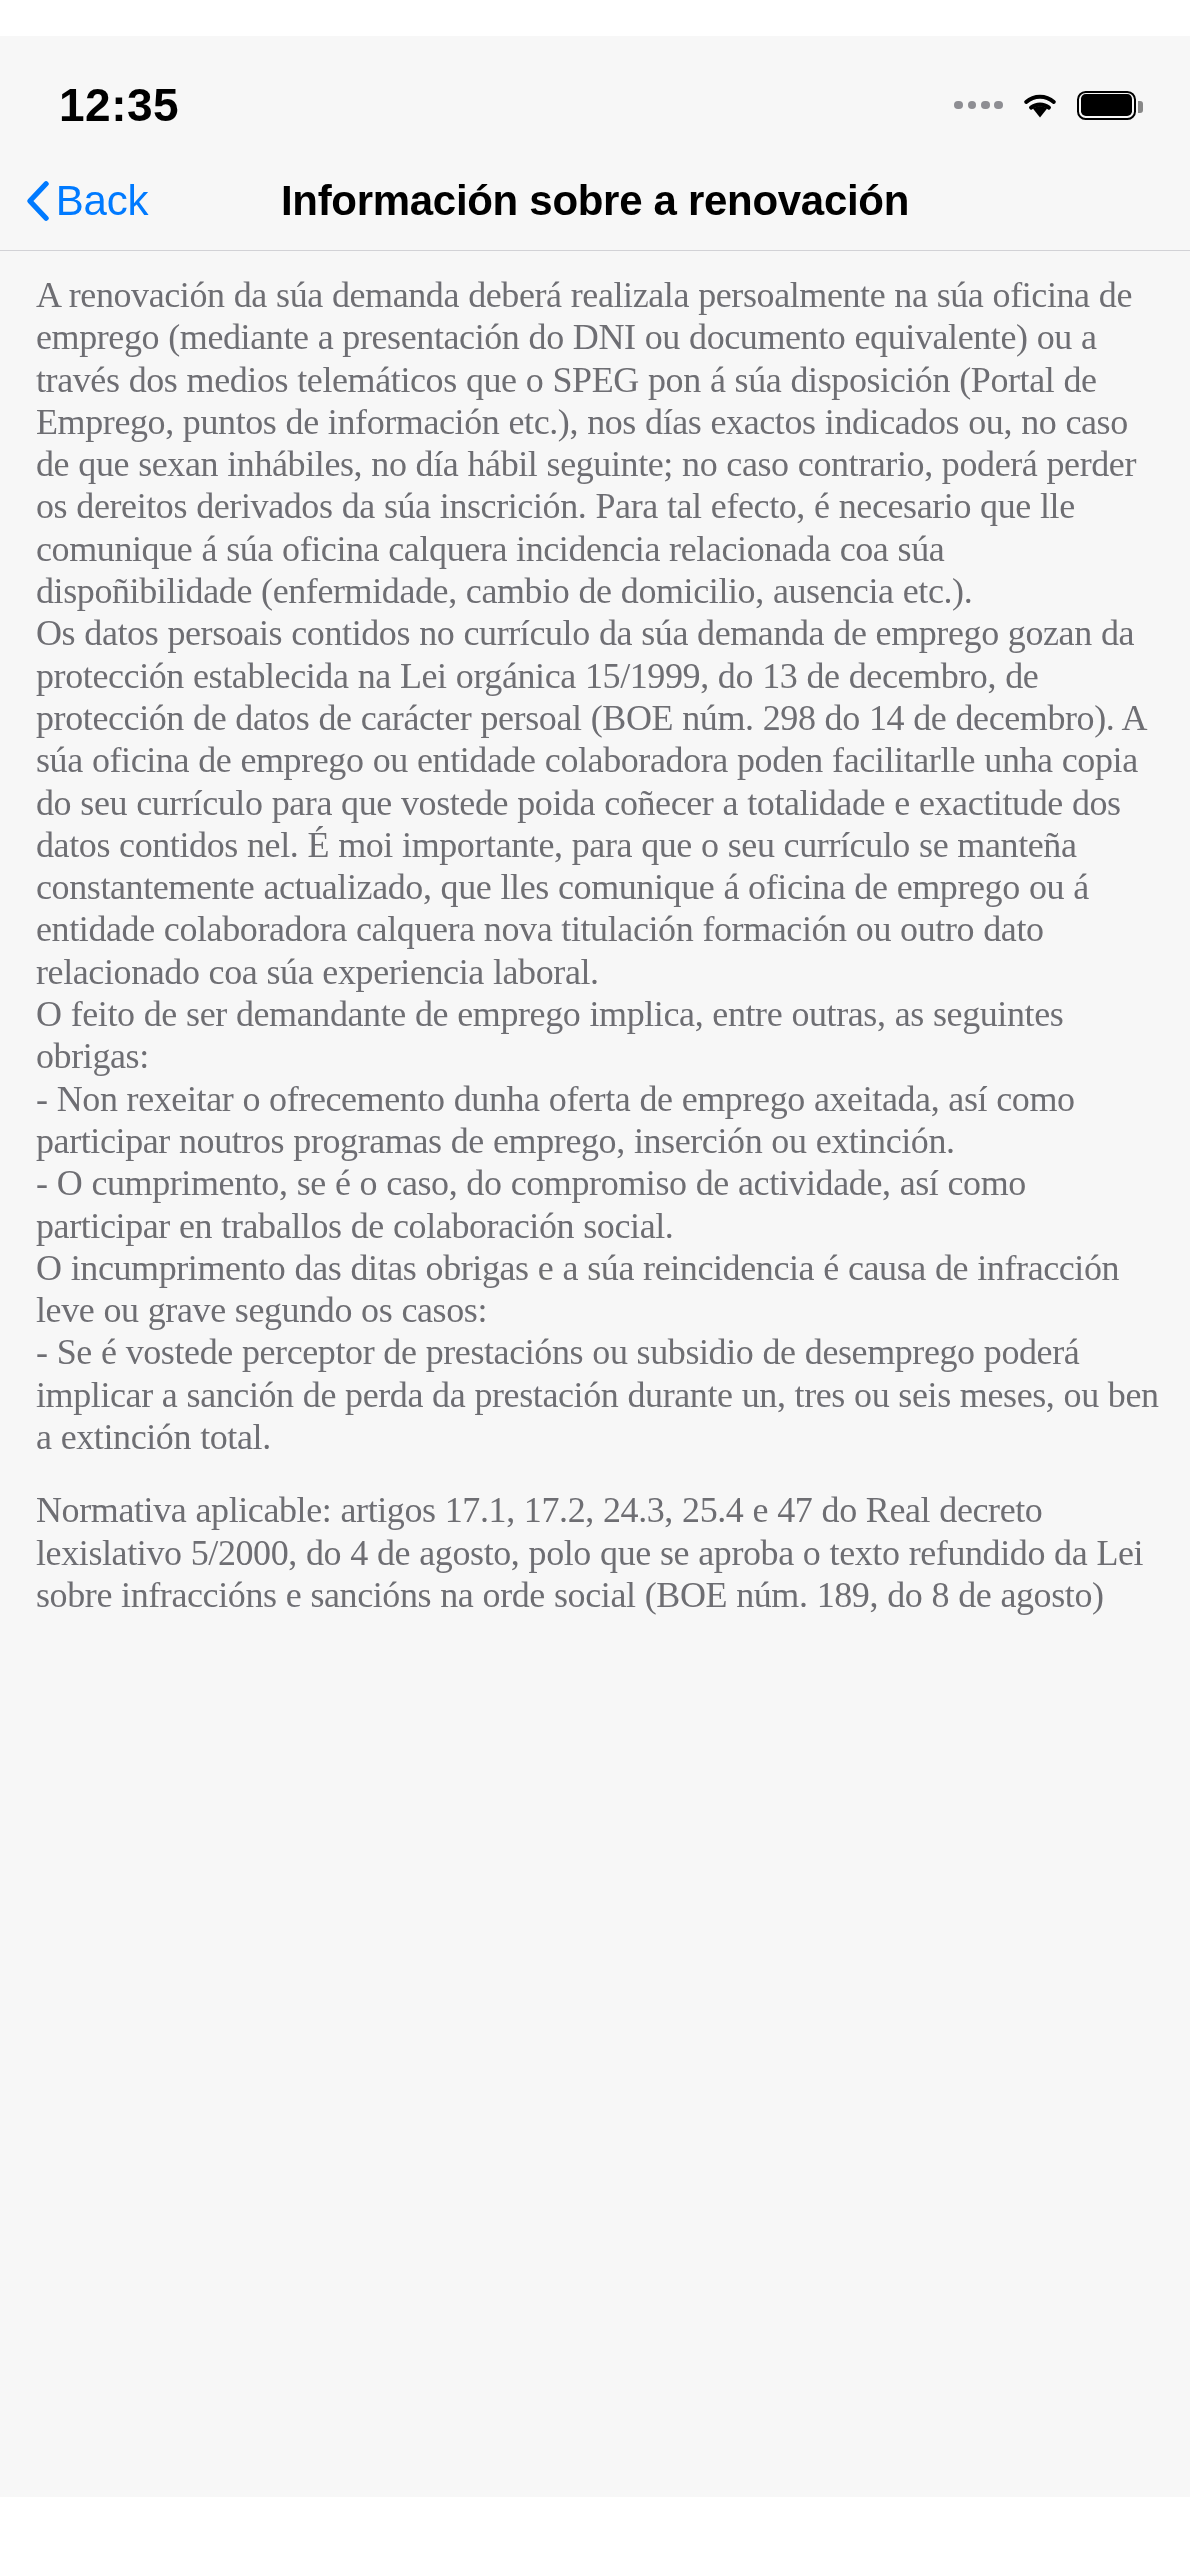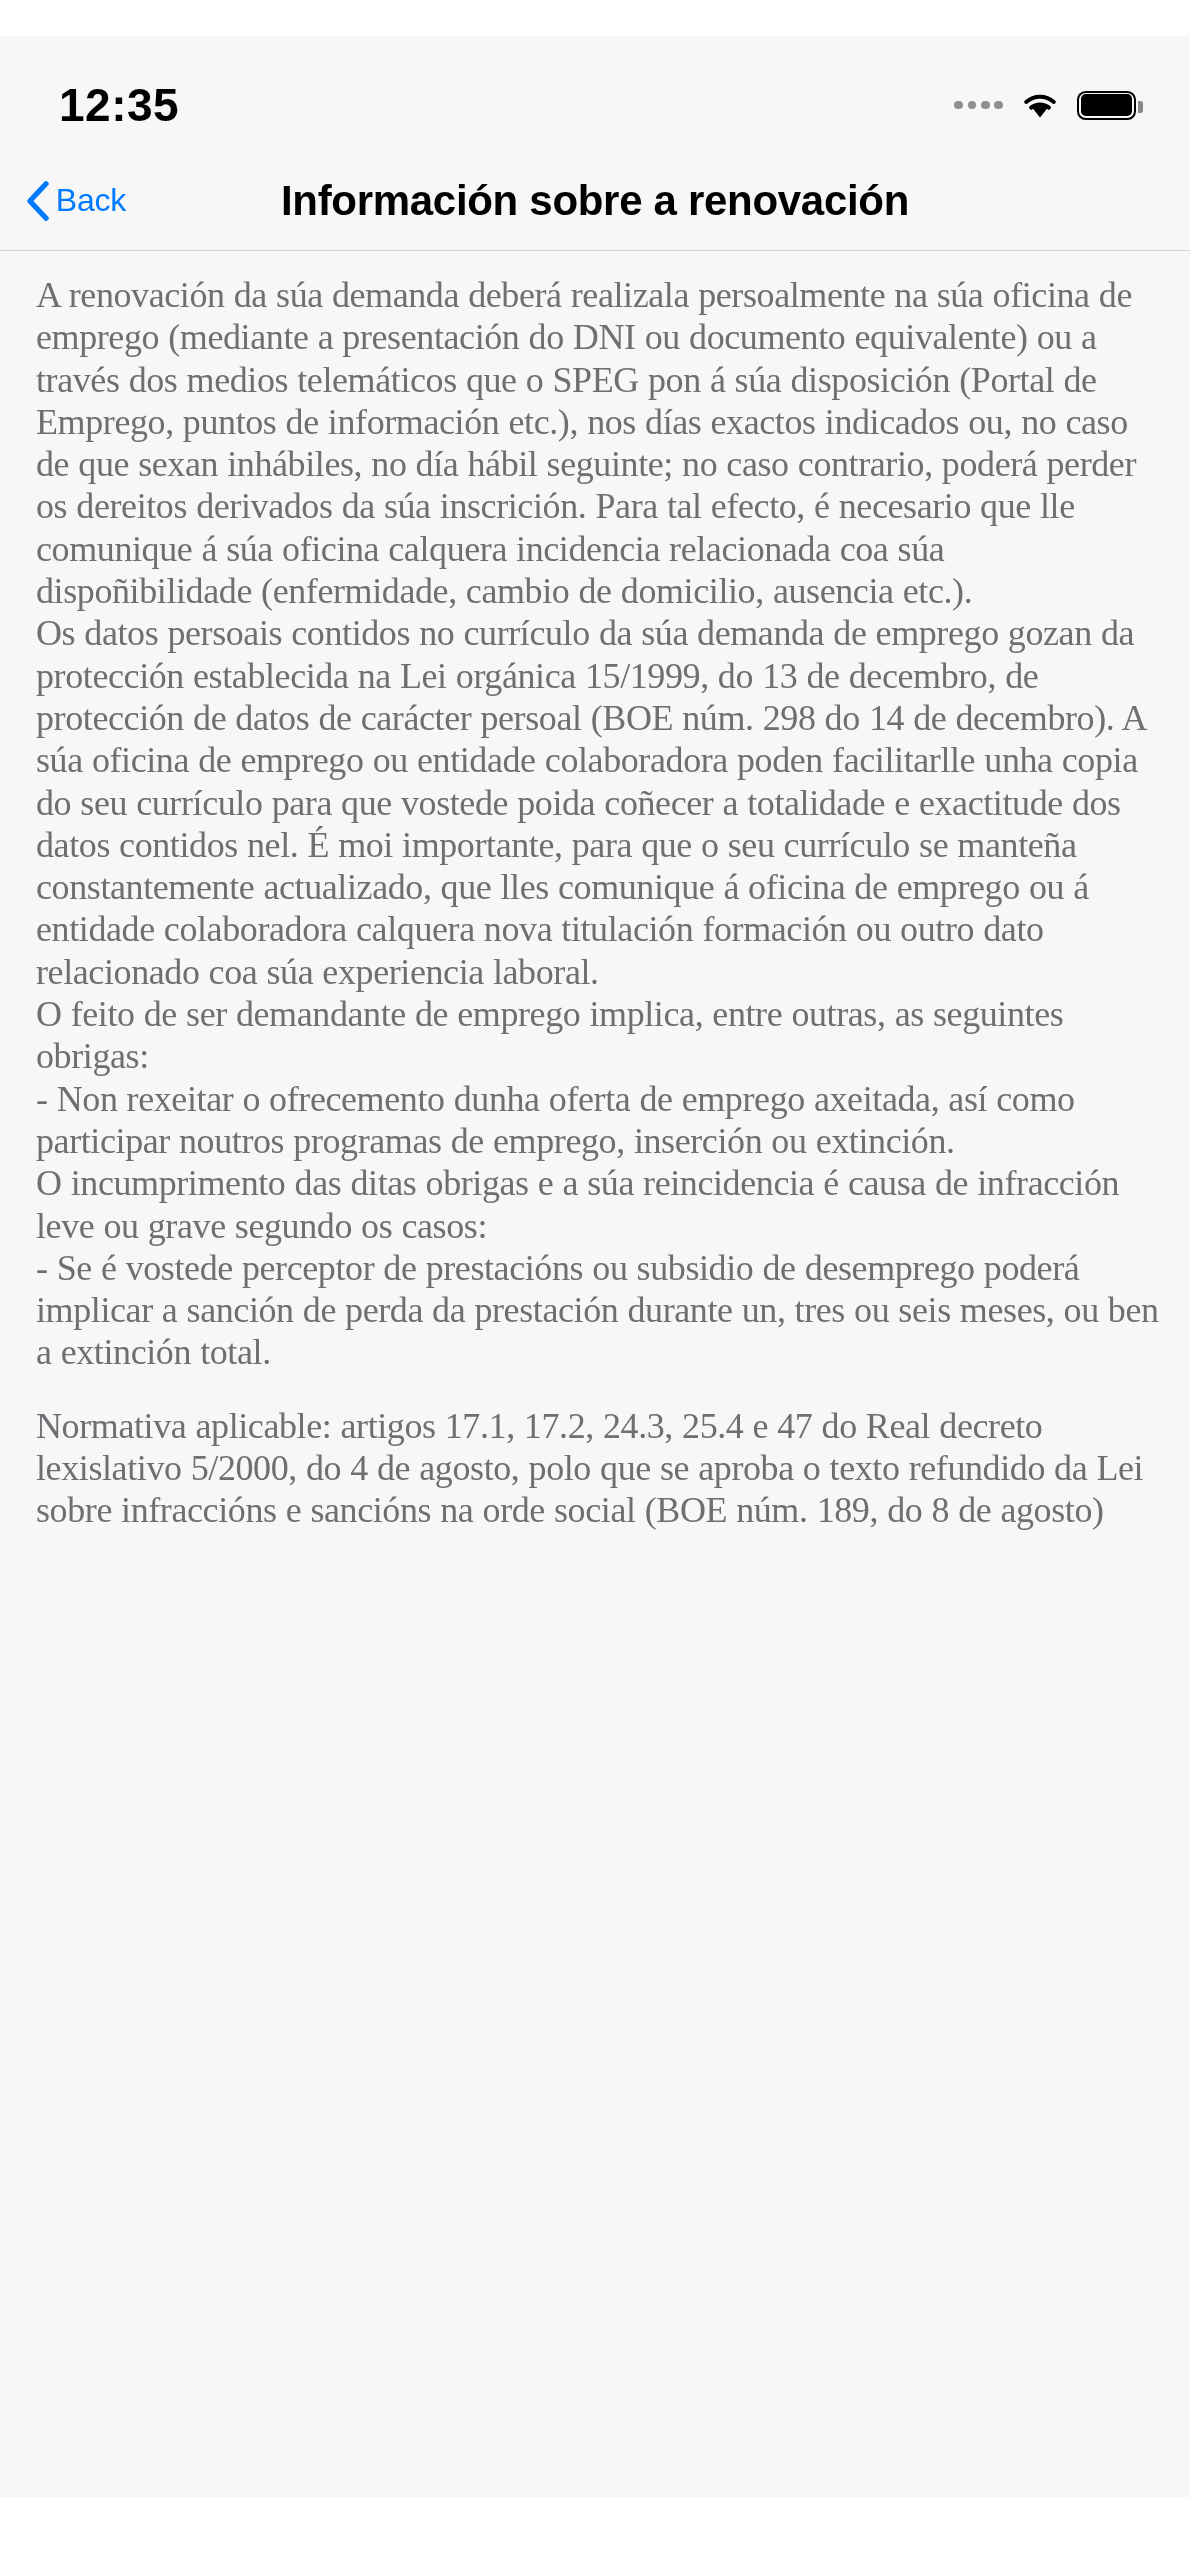--- a/index.html
+++ b/index.html
@@ -100,21 +100,21 @@
     padding-left: 25px;
     cursor: pointer;
     z-index: 2;
   }
   .chevron {
     width: 25px;
     height: 42px;
     flex: 0 0 auto;
   }
   .back-label {
-    font-size: 32px;
+    font-size: 42px;
     color: #007aff;
     letter-spacing: -0.2px;
   }
   .nav-title {
     position: absolute;
     left: 0; right: 0;
     text-align: center;
     font-size: 42px;
     font-weight: 600;
     color: #000;
@@ -203,20 +203,21 @@
     </div>
     <div class="nav-title">Información sobre a renovación</div>
   </div>
 
   <div class="content">
     <div class="doc">
       <p>A renovación da súa demanda deberá realizala persoalmente na súa oficina de emprego (mediante a presentación do DNI ou documento equivalente) ou a través dos medios telemáticos que o SPEG pon á súa disposición (Portal de Emprego, puntos de información etc.), nos días exactos indicados ou, no caso de que sexan inhábiles, no día hábil seguinte; no caso contrario, poderá perder os dereitos derivados da súa inscrición. Para tal efecto, é necesario que lle comunique á súa oficina calquera incidencia relacionada coa súa dispoñibilidade (enfermidade, cambio de domicilio, ausencia etc.).</p>
       <p>Os datos persoais contidos no currículo da súa demanda de emprego gozan da protección establecida na Lei orgánica 15/1999, do 13 de decembro, de protección de datos de carácter persoal (BOE núm. 298 do 14 de decembro). A súa oficina de emprego ou entidade colaboradora poden facilitarlle unha copia do seu currículo para que vostede poida coñecer a totalidade e exactitude dos datos contidos nel. É moi importante, para que o seu currículo se manteña constantemente actualizado, que lles comunique á oficina de emprego ou á entidade colaboradora calquera nova titulación formación ou outro dato relacionado coa súa experiencia laboral.</p>
       <p>O feito de ser demandante de emprego implica, entre outras, as seguintes obrigas:</p>
       <p>- Non rexeitar o ofrecemento dunha oferta de emprego axeitada, así como participar noutros programas de emprego, inserción ou extinción.</p>
+      <p>- O cumprimento, se é o caso, do compromiso de actividade, así como participar en traballos de colaboración social.</p>
       <p> O incumprimento das ditas obrigas e a súa reincidencia é causa de infracción leve ou grave segundo os casos:</p>
       <p> - Se é vostede perceptor de prestacións ou subsidio de desemprego poderá implicar a sanción de perda da prestación durante un, tres ou seis meses, ou ben a extinción total.</p>
       <p class="gap-top"> Normativa aplicable: artigos 17.1, 17.2, 24.3, 25.4 e 47 do Real decreto lexislativo 5/2000, do 4 de agosto, polo que se aproba o texto refundido da Lei sobre infraccións e sancións na orde social (BOE núm. 189, do 8 de agosto)</p>
     </div>
   </div>
 
   <div class="home-area">
     <div class="home-indicator"></div>
   </div>
 

